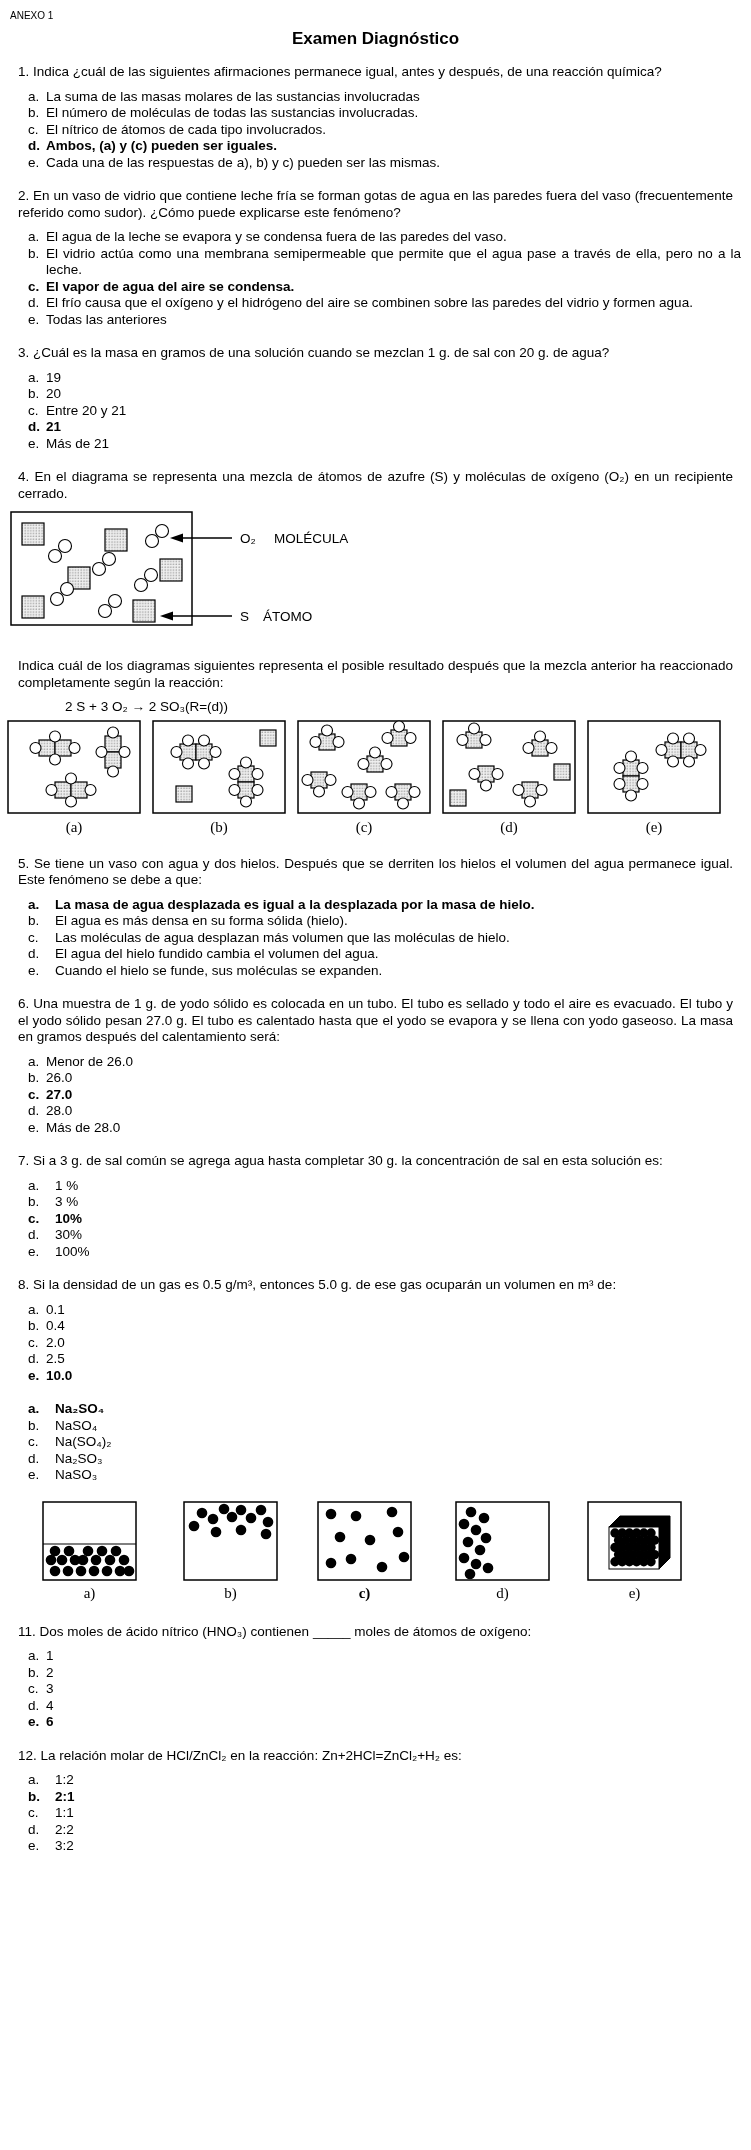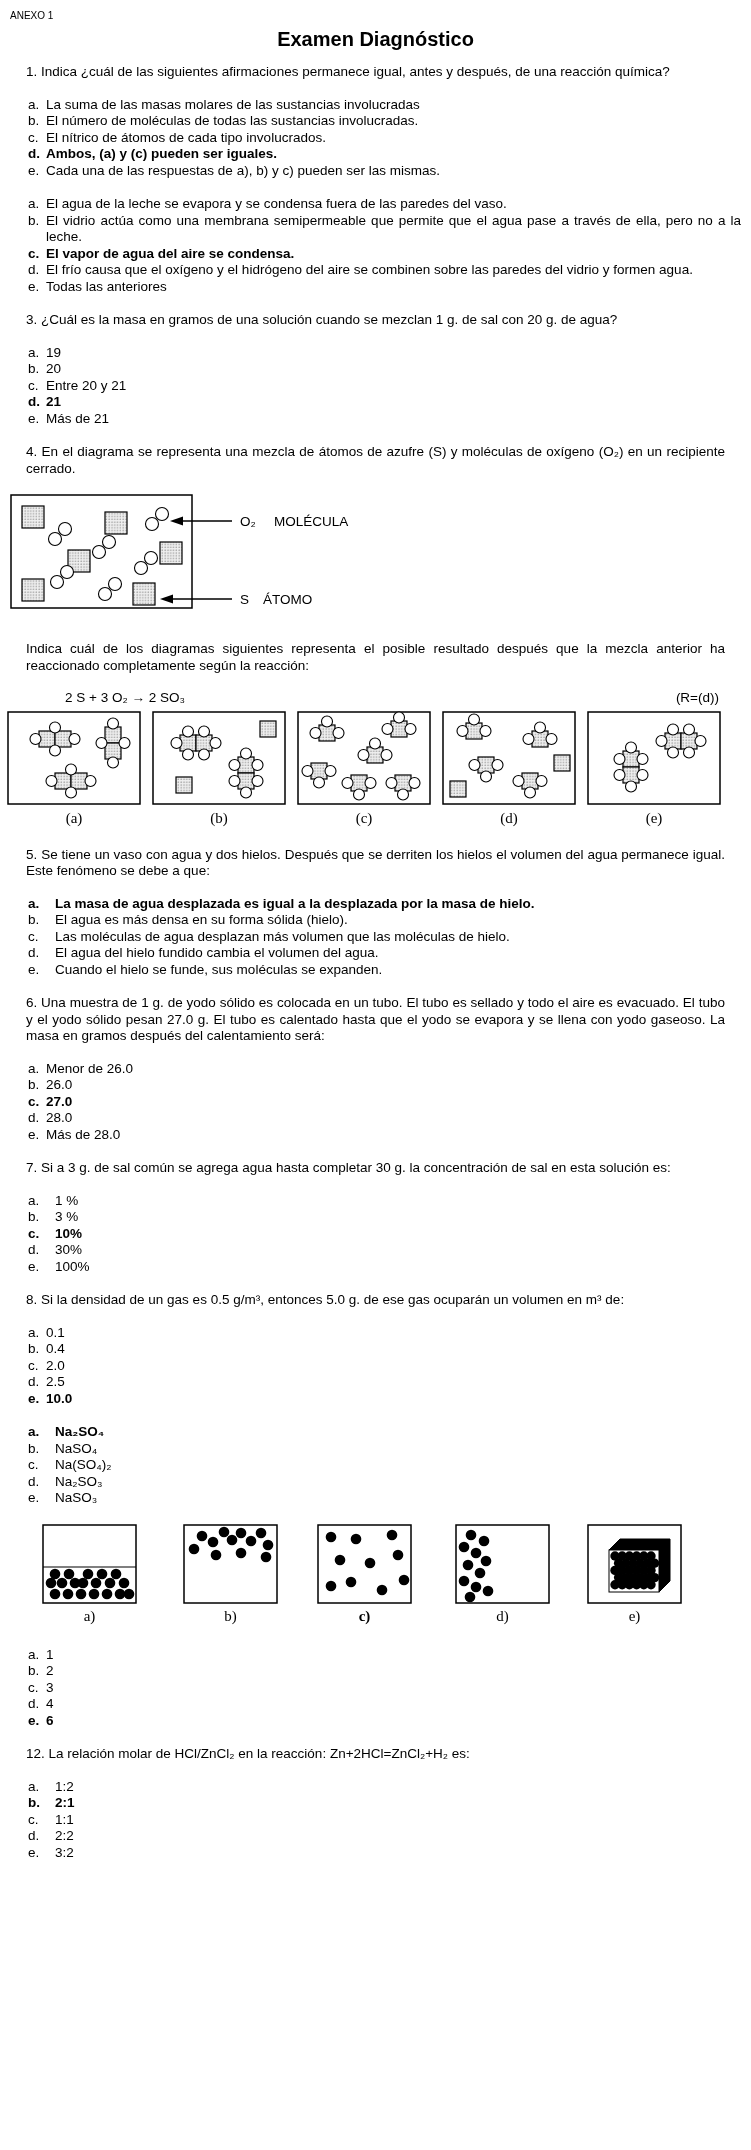--- a/index.html
+++ b/index.html
@@ -1,31 +1,31 @@
 <!DOCTYPE html>
 <html><head>
 <meta charset="utf-8">
 <style>
   html,body{margin:0;padding:0;background:#fff;}
   body{width:751px;min-height:2150px;font-family:"Liberation Sans","DejaVu Sans",sans-serif;
        font-size:13.5px;color:#000;line-height:16.5px;}
   .page{padding:8px 10px 20px 10px;}
   .annex{font-size:10px;}
-  .title{text-align:center;font-weight:700;font-size:20px;margin-top:6px;}
+  .title{text-align:center;font-weight:700;font-size:17px;margin-top:6px;}
   .q{margin-top:17px;}
-  .qtext{margin:16px;text-align:justify;}
+  .qtext{margin:8px;text-align:justify;}
   .opts{margin-top:1px;}
   .opt{display:flex;padding-left:18px;}
   .optlabel{flex:none;width:18px;}
   .wide .optlabel{width:27px;}
   .opt.bold{font-weight:700;}
   .opttext{flex:1;text-align:justify;}
   .mixture-wrap{margin-top:6px;}
   .followup{margin-top:26px;}
-  .eqrow{display:flex;justify-content:space-between;margin:8px 0 4px 0;padding-left:55px;padding-right:22px;}
+  .eqrow{display:flex;margin:8px 0 4px 0;padding-left:55px;padding-right:22px;}
   .choicesrow{position:relative;height:96px;}
   .choicebox{position:absolute;top:0;}
   .cl{position:absolute;width:134px;text-align:center;font-family:"Liberation Serif","DejaVu Serif",serif;font-size:15px;}
   .labelrow{position:relative;height:20px;margin-top:3px;}
   .gasrow{position:relative;height:82px;margin-top:16px;}
   .gasbox{position:absolute;top:0;}
   .gl{position:absolute;width:95px;text-align:center;font-family:"Liberation Serif","DejaVu Serif",serif;font-size:15px;}
   .gl.bold{font-weight:700;}
   .glrow{position:relative;height:22px;margin-top:2px;}
   svg{display:block;}
@@ -57,20 +57,21 @@
           <span class="opttext">Ambos, (a) y (c) pueden ser iguales.</span>
         </div>
         <div class="opt">
           <span class="optlabel">e.</span>
           <span class="opttext">Cada una de las respuestas de a), b) y c) pueden ser las mismas.</span>
         </div>
       </div>
   </section>
 
   <section class="q">
+    <p class="qtext">2.  En un vaso  de vidrio que contiene leche fría se forman gotas de agua en las paredes fuera del vaso (frecuentemente referido como sudor). ¿Cómo puede explicarse este fenómeno?</p>
     <div class="opts">
         <div class="opt">
           <span class="optlabel">a.</span>
           <span class="opttext">El agua de la leche se evapora y se condensa fuera de las paredes del vaso.</span>
         </div>
         <div class="opt">
           <span class="optlabel">b.</span>
           <span class="opttext">El vidrio actúa como una membrana semipermeable que permite que el agua pase a través de ella, pero no a la leche.</span>
         </div>
         <div class="opt bold">
@@ -594,20 +595,21 @@
     <div class="glrow">
       <span class="gl" style="left:32px">a)</span>
       <span class="gl" style="left:173px">b)</span>
       <span class="gl bold" style="left:307px">c)</span>
       <span class="gl" style="left:445px">d)</span>
       <span class="gl" style="left:577px">e)</span>
     </div>
   </section>
 
   <section class="q">
+    <p class="qtext">11. Dos moles de ácido nítrico (HNO₃) contienen _____  moles de átomos de oxígeno:</p>
     <div class="opts">
         <div class="opt">
           <span class="optlabel">a.</span>
           <span class="opttext">1</span>
         </div>
         <div class="opt">
           <span class="optlabel">b.</span>
           <span class="opttext">2</span>
         </div>
         <div class="opt">

